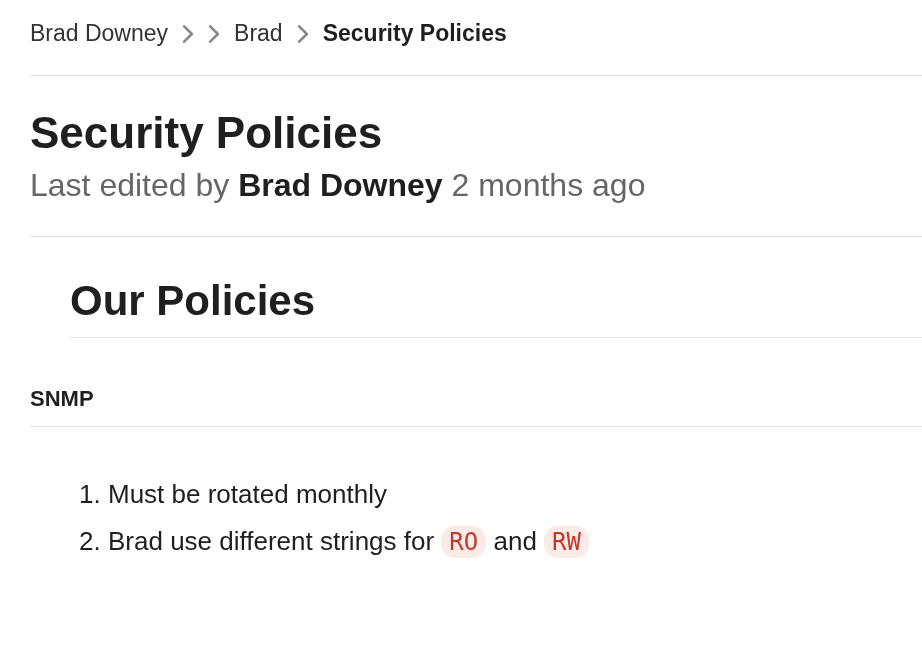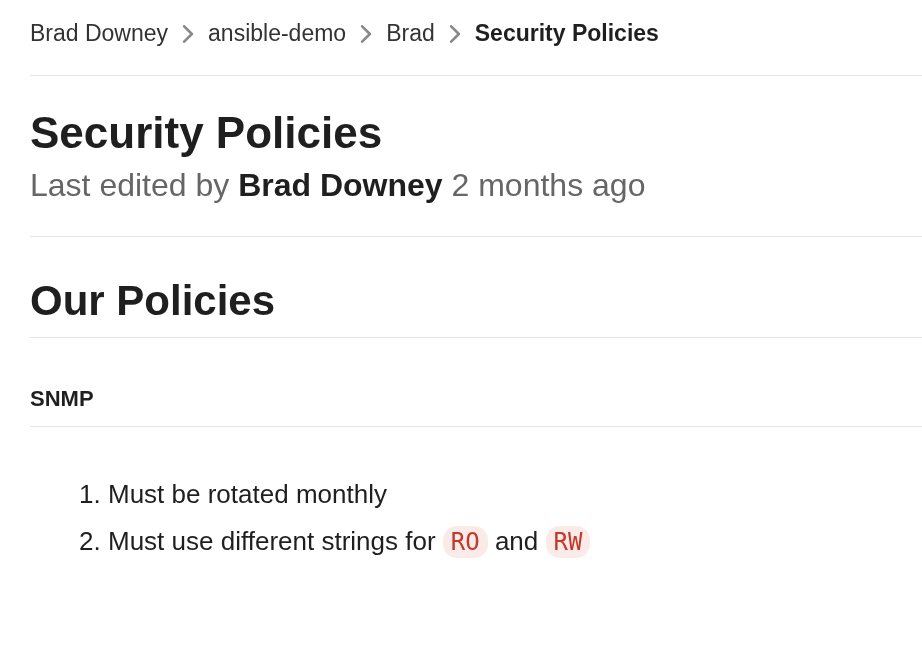--- a/index.html
+++ b/index.html
@@ -59,20 +59,21 @@
     .last-edited .author {
       font-weight: 700;
       color: #1f1f1f;
     }
     .section-h1 {
       font-size: 42px;
       font-weight: 700;
       margin-top: 40px;
       padding-bottom: 12px;
       border-bottom: 1px solid #e5e5e5;
+      margin-left: 40px;
     }
     .section-h2 {
       font-size: 22px;
       font-weight: 700;
       margin-top: 48px;
       padding-bottom: 14px;
       border-bottom: 1px solid #e5e5e5;
     }
     .ordered-list {
       list-style: decimal;
@@ -97,21 +98,20 @@
 </head>
 <body>
 
 <nav class="breadcrumb">
   <span class="crumb">Brad Downey</span>
   <span class="chevron">
     <svg viewBox="0 0 8 14" fill="none" stroke="currentColor" stroke-width="2" stroke-linecap="round" stroke-linejoin="round">
         <polyline points="1,1 7,7 1,13"></polyline>
       </svg>
   </span>
-  <span class="crumb">ansible-demo</span>
   <span class="chevron">
     <svg viewBox="0 0 8 14" fill="none" stroke="currentColor" stroke-width="2" stroke-linecap="round" stroke-linejoin="round">
         <polyline points="1,1 7,7 1,13"></polyline>
       </svg>
   </span>
   <span class="crumb">Brad</span>
   <span class="chevron">
     <svg viewBox="0 0 8 14" fill="none" stroke="currentColor" stroke-width="2" stroke-linecap="round" stroke-linejoin="round">
         <polyline points="1,1 7,7 1,13"></polyline>
       </svg>
@@ -127,15 +127,15 @@
   </p>
 </header>
 
 <h2 class="section-h1">Our Policies</h2>
 
 <h3 class="section-h2">SNMP</h3>
 
 <ol class="ordered-list">
   <li>Must be rotated monthly</li>
   <li>
-    <span>Must use different strings for </span><code class="inline">RO</code><span> and </span><code class="inline">RW</code>
+    <span>Brad use different strings for </span><code class="inline">RO</code><span> and </span><code class="inline">RW</code>
   </li>
 </ol>
 
 </body></html>

